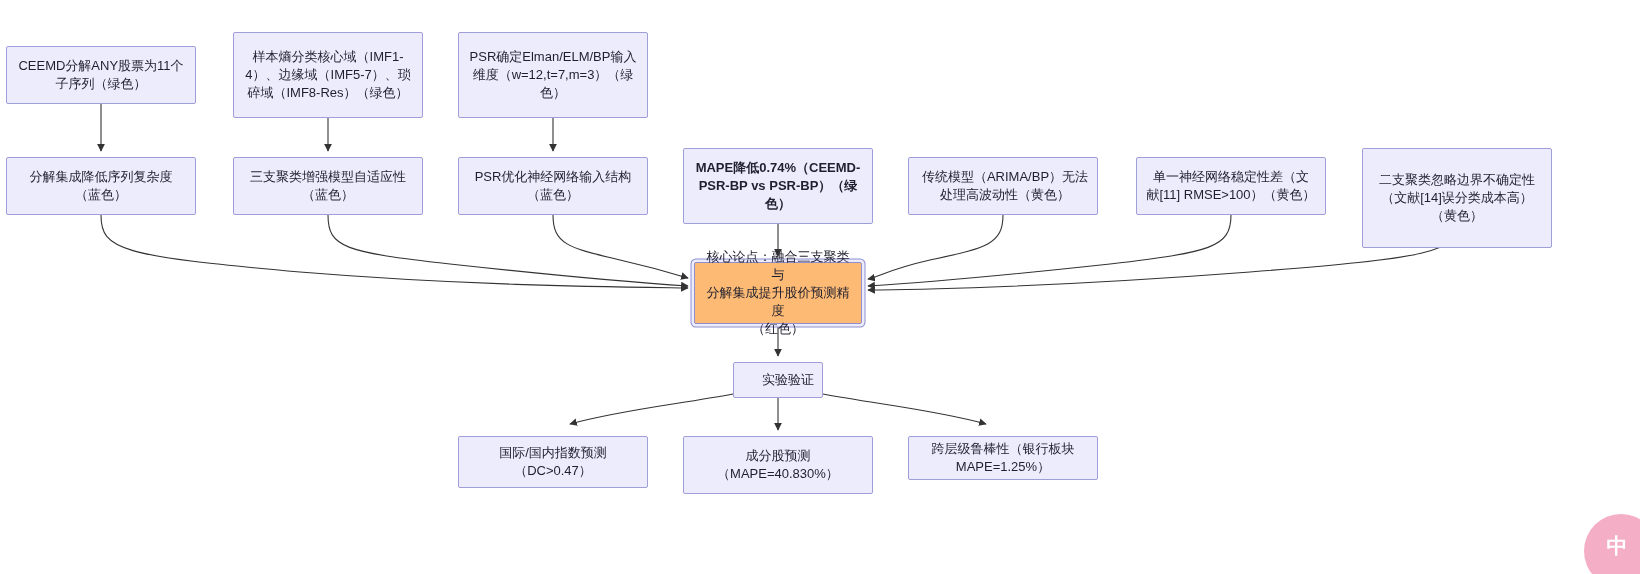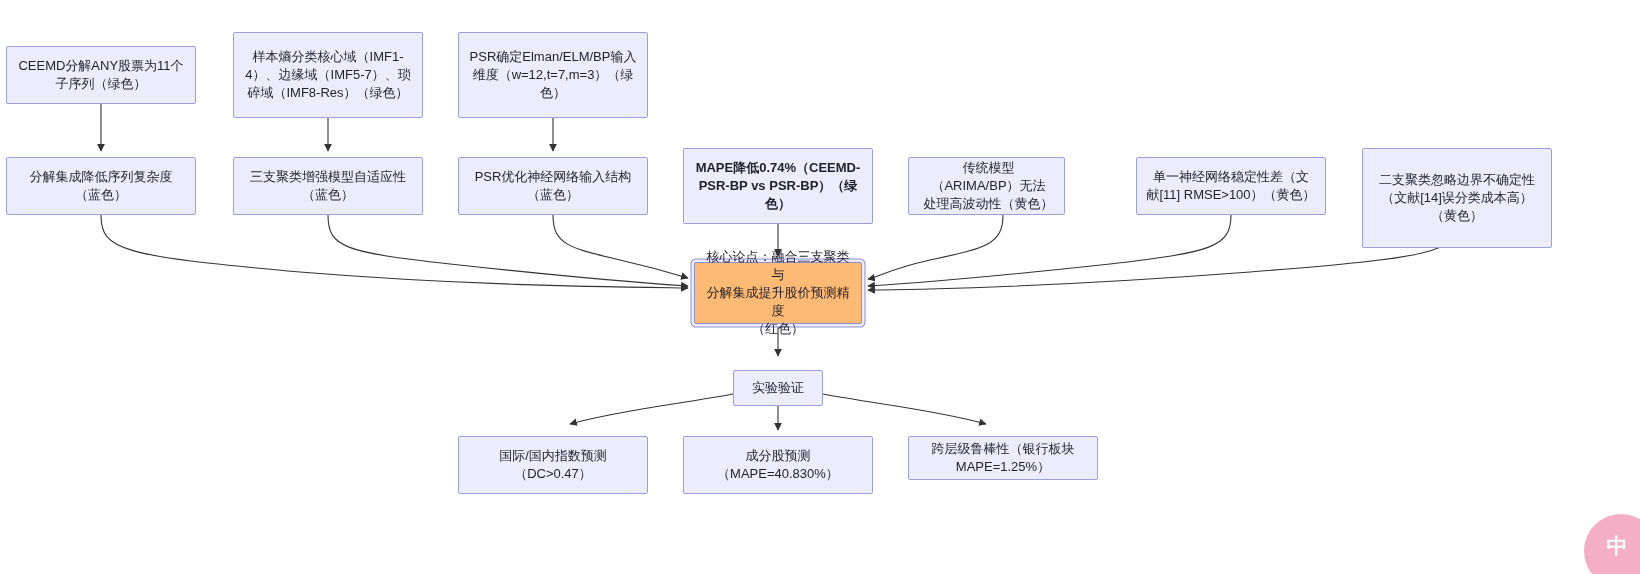--- a/index.html
+++ b/index.html
@@ -127,42 +127,42 @@
       </div>
       <div class="node" style="left: 458px; top: 157px; width: 190px; height: 58px;">
         <span class="node-text">PSR优化神经网络输入结构
 （蓝色）</span>
       </div>
       <div class="node" style="left: 683px; top: 148px; width: 190px; height: 76px; font-weight: bold;">
         <span class="node-text">MAPE降低0.74%（CEEMD-
 PSR-BP vs PSR-BP）（绿
 色）</span>
       </div>
-      <div class="node" style="left: 908px; top: 157px; width: 157px; height: 58px; padding-left: 12px;">
+      <div class="node" style="left: 908px; top: 157px; width: 190px; height: 58px; padding-left: 12px;">
         <span class="node-text">传统模型（ARIMA/BP）无法
 处理高波动性（黄色）</span>
       </div>
       <div class="node" style="left: 1136px; top: 157px; width: 190px; height: 58px;">
         <span class="node-text">单一神经网络稳定性差（文
 献[11] RMSE&gt;100）（黄色）</span>
       </div>
       <div class="node" style="left: 1362px; top: 148px; width: 190px; height: 100px;">
         <span class="node-text">二支聚类忽略边界不确定性
 （文献[14]误分类成本高）
 （黄色）</span>
       </div>
       <div class="node core" style="left: 694px; top: 262px; width: 168px; height: 62px;">
         <span class="node-text">核心论点：融合三支聚类与
 分解集成提升股价预测精度
 （红色）</span>
       </div>
-      <div class="node" style="left: 733px; top: 370px; width: 90px; height: 36px;">
+      <div class="node" style="left: 733px; top: 362px; width: 90px; height: 36px; justify-content: flex-end;">
         <span class="node-text">实验验证</span>
       </div>
-      <div class="node" style="left: 458px; top: 436px; width: 190px; height: 58px;">
+      <div class="node" style="left: 458px; top: 436px; width: 190px; height: 52px;">
         <span class="node-text">国际/国内指数预测
 （DC&gt;0.47）</span>
       </div>
       <div class="node" style="left: 683px; top: 436px; width: 190px; height: 58px;">
         <span class="node-text">成分股预测
 （MAPE=40.830%）</span>
       </div>
       <div class="node" style="left: 908px; top: 436px; width: 190px; height: 44px;">
         <span class="node-text">跨层级鲁棒性（银行板块
 MAPE=1.25%）</span>

